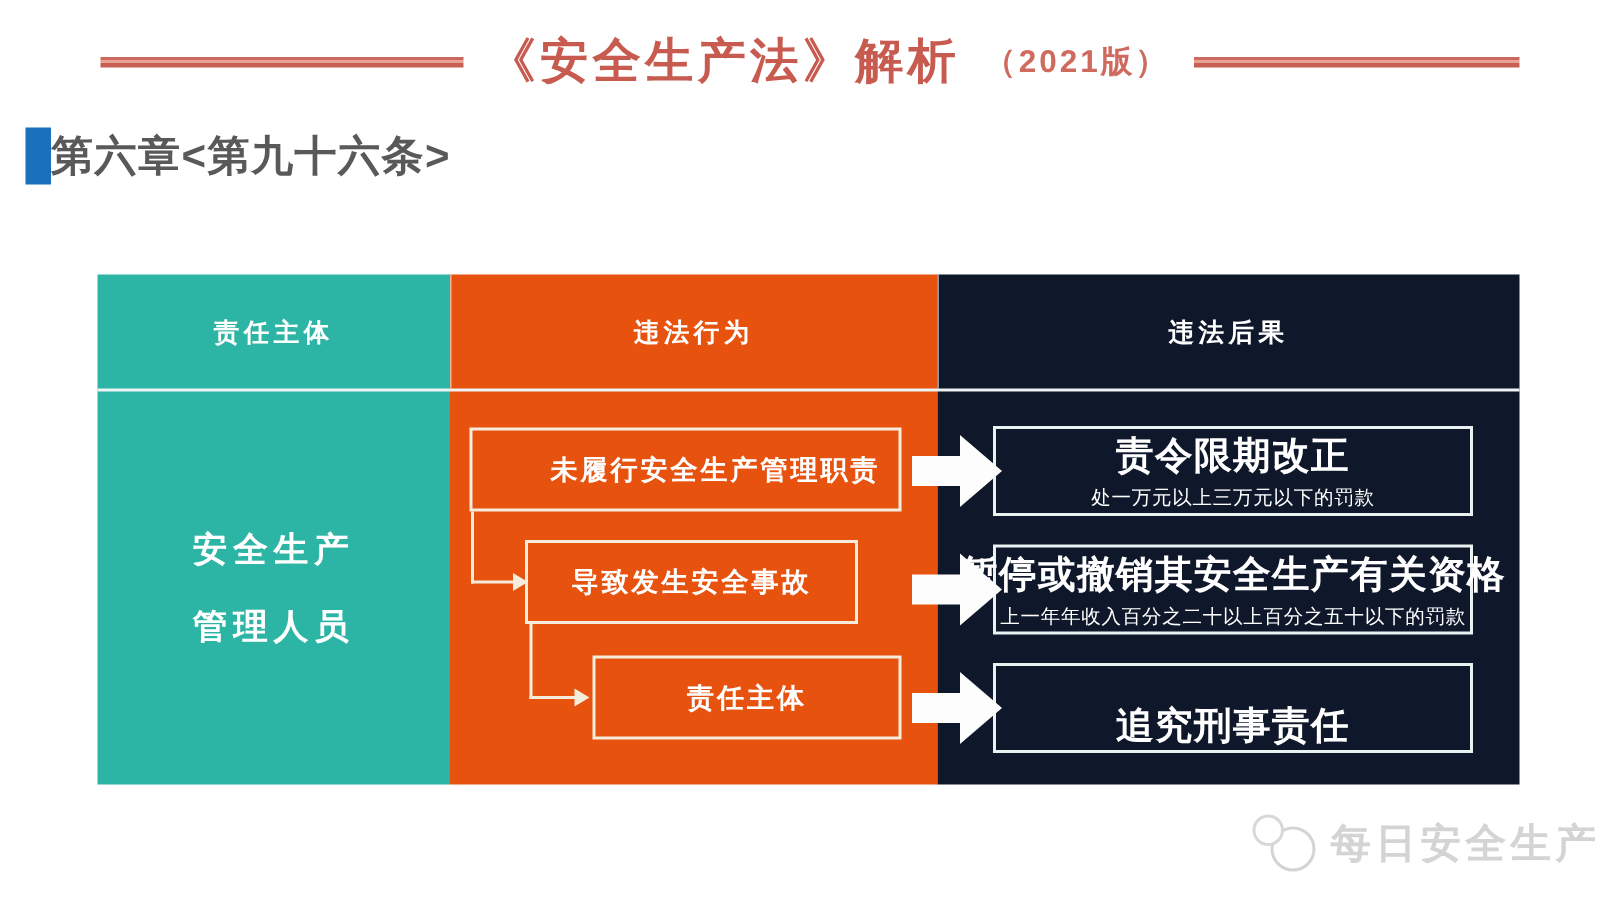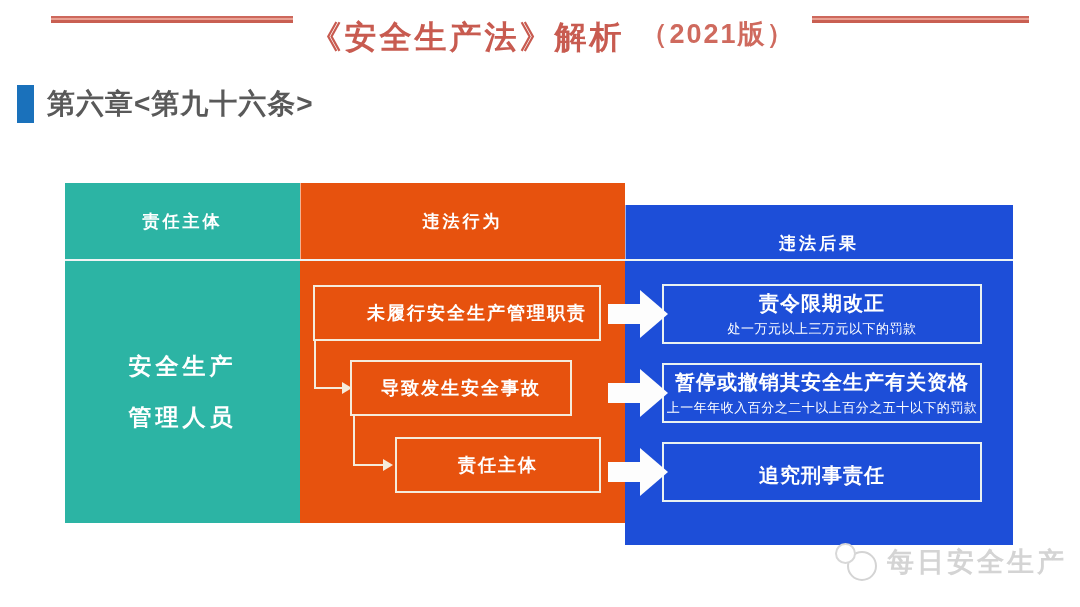--- a/index.html
+++ b/index.html
@@ -5,50 +5,50 @@
   html,body { margin:0; padding:0; }
   body {
     width:1080px; height:607px; background:#ffffff; position:relative;
     font-family:"Liberation Sans", sans-serif; overflow:hidden;
   }
   .slide { position:absolute; inset:0; }
 
   
   .title-row {
     position:absolute; top:16px; left:0; width:1080px; height:50px;
-    display:flex; align-items:flex-start; justify-content:center; gap:16px;
+    display:flex; align-items:center; justify-content:center; gap:16px;
   }
   .deco-line {
     height:7px; flex:none;
     background:linear-gradient(to bottom,#cd685c 0 2px,#e9a294 2px 4px,#c95f52 4px 7px);
   }
   .deco-left  { width:242px; }
   .deco-right { width:217px; }
   .main-title {
     font-size:32px; font-weight:bold; color:#c85b50; letter-spacing:3px; white-space:nowrap;
   }
   .edition {
-    font-size:27px; font-weight:bold; color:#cf6a5e; letter-spacing:2px; white-space:nowrap;
+    font-size:21px; font-weight:bold; color:#cf6a5e; letter-spacing:2px; white-space:nowrap;
   }
 
   
   .section-row {
-    position:absolute; top:85px; left:17px; display:flex; align-items:center; gap:13px;
+    position:absolute; top:85px; left:17px; display:flex; align-items:center; 
   }
   .bullet { width:17px; height:38px; background:#1a71bb; }
   .section-title {
     font-size:28px; font-weight:bold; color:#595959; letter-spacing:1px;
   }
 
   
   .table { position:absolute; left:65px; top:183px; width:948px; height:340px; }
   .col { position:absolute; top:0; height:100%; }
   .col-subject     { left:0;     width:235px; background:#2cb4a4; }
   .col-behavior    { left:235px; width:325px; background:#e7520e; }
-  .col-consequence { left:560px; width:388px; background:#1d4ed8;margin-top:22px; }
+  .col-consequence { left:560px; width:388px; background:#0f172a; }
   .col-vsep {
     position:absolute; top:0; height:76px; width:1px;
     background:rgba(255,255,255,.55); z-index:3;
   }
   .vsep-1 { left:235px; } .vsep-2 { left:560px; }
   .header-sep {
     position:absolute; left:0; top:76px; width:948px; height:2px;
     background:#eef4f4; z-index:3;
   }
   .col-header {
@@ -86,22 +86,22 @@
   .conn-head-2 { left:318px; top:276px; }
 
   
   .c-box {
     position:absolute; box-sizing:border-box; border:2px solid #e9f1f1;
     left:597px; width:320px; height:60px; color:#ffffff; z-index:2;
     display:flex; flex-direction:column; align-items:center; justify-content:center; gap:3px;
   }
   .c-box-1 { top:101px; }
   .c-box-2 { top:180px; }
-  .c-box-3 { top:259px; justify-content:center; padding-top:7px; }
-  .c-title { font-size:20px; font-weight:bold; letter-spacing:1px; white-space:nowrap; }
+  .c-box-3 { top:259px; justify-content:flex-end; padding-top:7px; }
+  .c-title { font-size:25px; font-weight:bold; letter-spacing:1px; white-space:nowrap; }
   .c-detail { font-size:13px; letter-spacing:0.5px; white-space:nowrap;
               font-family:"Liberation Serif", serif;text-align:right; }
 
   
   .arrow { position:absolute; width:60px; height:48px; z-index:4; }
   .arrow-1 { left:543px; top:107px; }
   .arrow-2 { left:543px; top:186px; }
   .arrow-3 { left:543px; top:265px; }
   .arrow .shaft { position:absolute; left:0; top:14px; width:32px; height:20px; background:#fdfdfd; }
   .arrow .head  {

